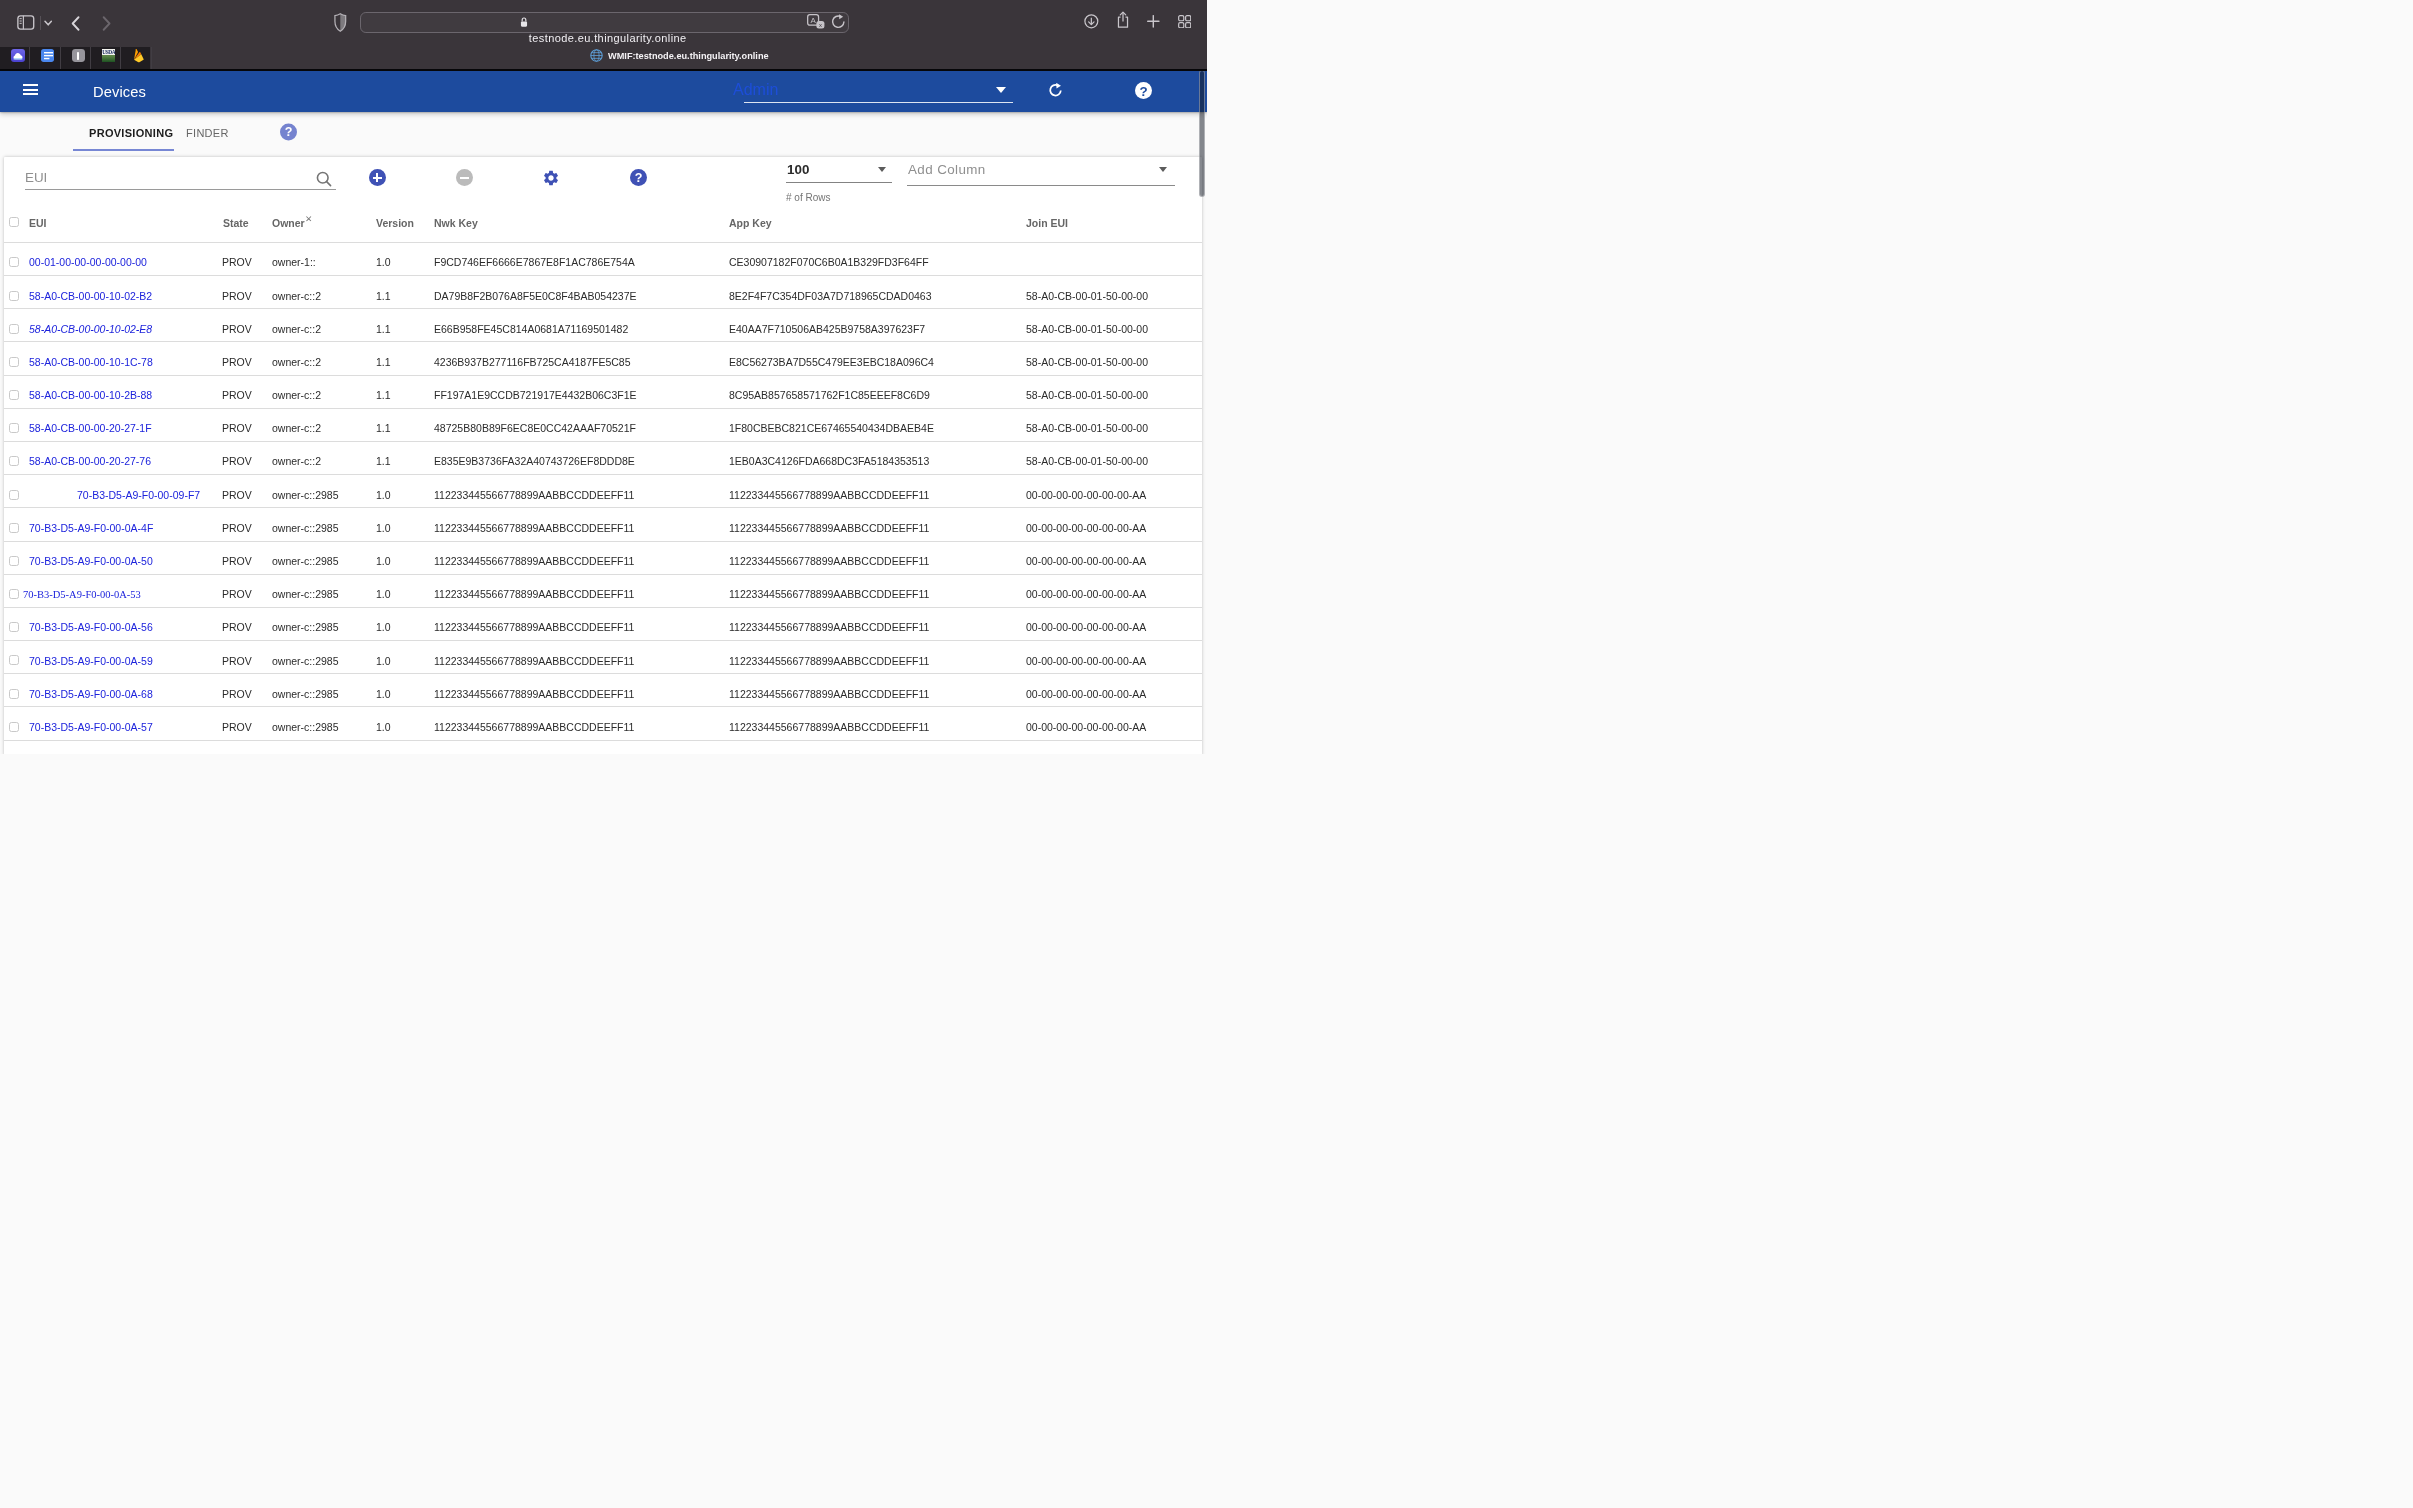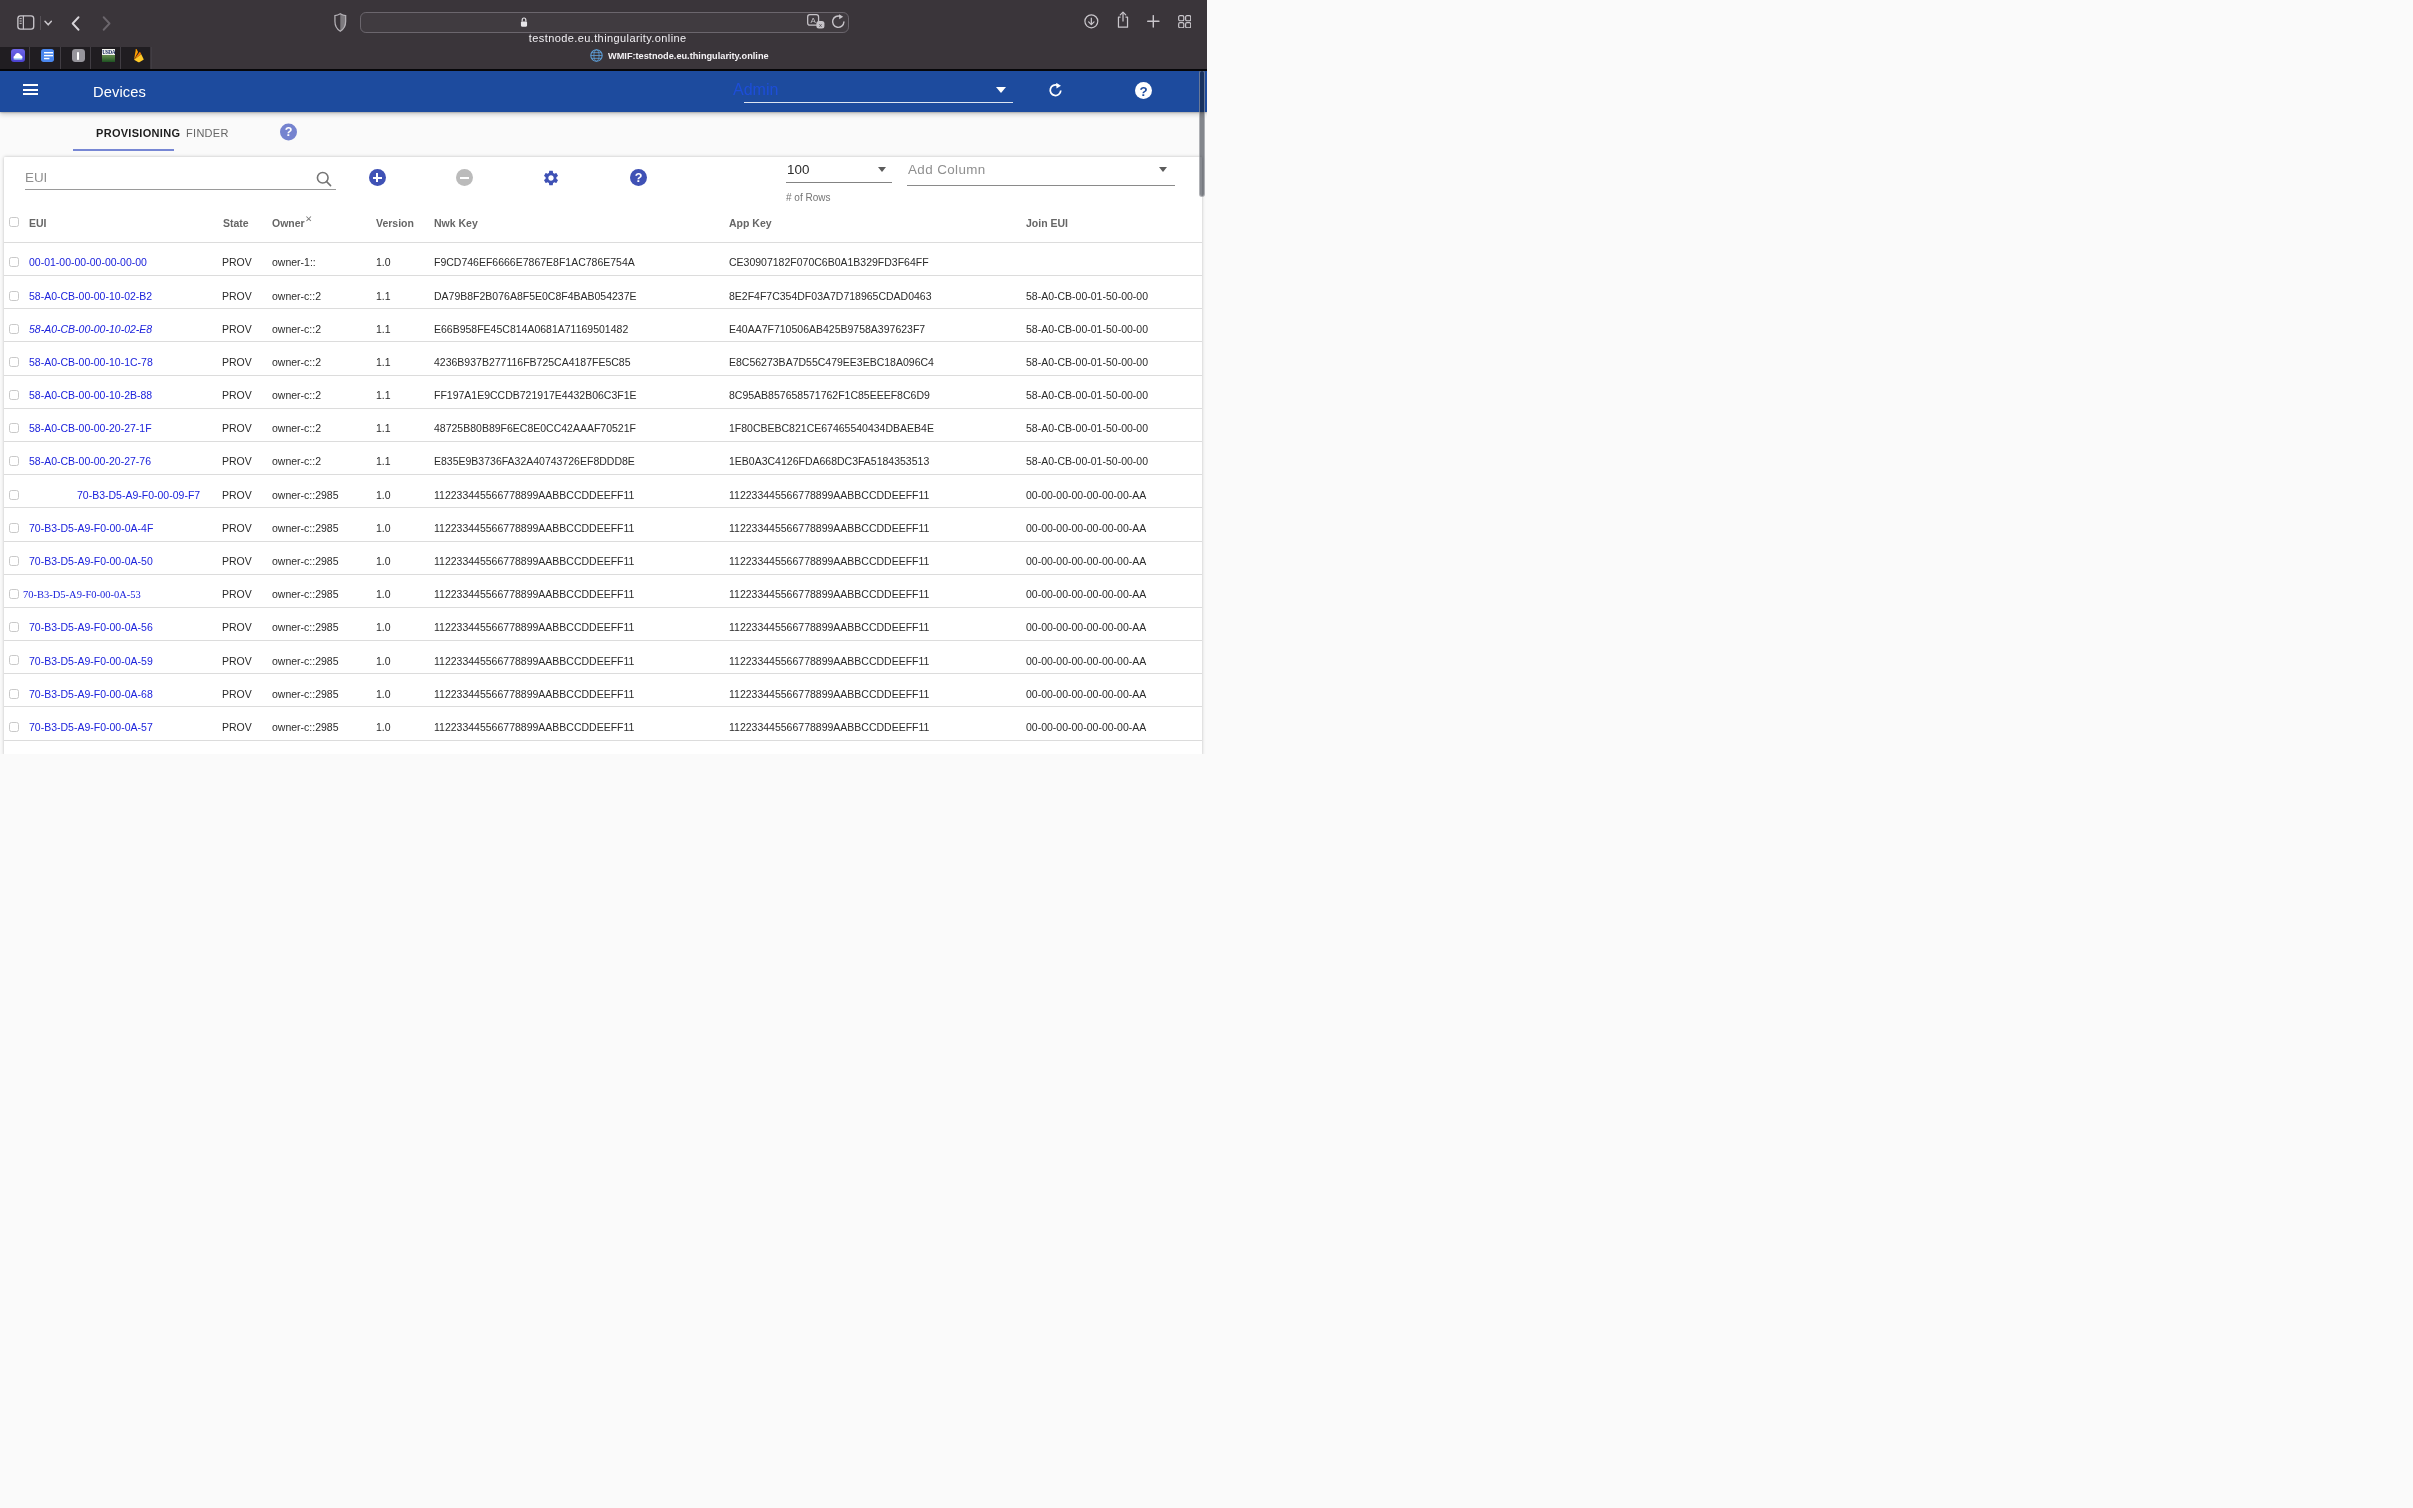--- a/index.html
+++ b/index.html
@@ -139,21 +139,21 @@
 <div class="abs" style="left:733px;top:90px;transform:translateY(-50%);font-size:16px;color:#1d4ed8;">Admin</div>
 <div class="abs" style="left:996px;top:87px;width:0;height:0;border-left:5px solid transparent;border-right:5px solid transparent;border-top:6.7px solid #fff;"></div>
 <div class="abs" style="left:744px;top:102px;width:269px;height:1px;background:rgba(255,255,255,0.85);"></div>
 <svg class="abs" style="left:1048px;top:83px" width="15" height="15" viewBox="0 0 19 19">
 <path d="M16.2 9.5 A6.7 6.7 0 1 1 12.2 3.0" fill="none" stroke="#fff" stroke-width="2.2"></path>
 <polygon points="10.4,-0.3 16.4,3.6 10.8,6.9" fill="#fff"></polygon>
 </svg>
 <div class="abs" style="left:1135px;top:82px;width:17.3px;height:17.3px;border-radius:50%;background:#fff;"></div>
 <div class="abs" style="left:1135px;top:91px;width:17.3px;text-align:center;transform:translateY(-50%);font-size:13.4px;font-weight:700;color:#1d4b9e;">?</div>
 <div class="mtab" style="left:21px;color:#666;font-weight:500;margin-top:40px;">SESSIONS</div>
-<div class="mtab" style="left:96px;color:#1d1d1d;font-weight:700;">PROVISIONING</div>
+<div class="mtab" style="left:89px;color:#1d1d1d;font-weight:700;">PROVISIONING</div>
 <div class="mtab" style="left:186px;color:#666;font-weight:500;">FINDER</div>
 <div id="tabline"></div>
 <div class="abs" style="left:280px;top:132px;width:17px;height:17px;border-radius:50%;background:#7583cf;transform:translateY(-50%);"></div>
 <div class="abs" style="left:280px;top:132px;width:17px;text-align:center;transform:translateY(-50%);font-size:12.6px;font-weight:700;color:#fff;">?</div>
 <div id="card"></div>
 <div class="abs" style="left:25px;top:177px;transform:translateY(-50%);font-size:13.4px;color:#8f8f8f;">EUI</div>
 <div class="abs" style="left:25px;top:189px;width:311px;height:1.1px;background:#9a9a9a;"></div>
 <svg class="abs" style="left:316px;top:171px" width="16" height="16" viewBox="0 0 19 19">
 <circle cx="8" cy="8" r="6.3" fill="none" stroke="#757575" stroke-width="1.9"></circle>
 <line x1="12.6" y1="12.6" x2="17.3" y2="17.3" stroke="#757575" stroke-width="1.9" stroke-linecap="round"></line>
@@ -161,21 +161,21 @@
 <div class="abs" style="left:369px;top:169px;width:17px;height:17px;border-radius:50%;background:#3f51b5;"></div>
 <div class="abs" style="left:373px;top:177px;width:9px;height:1.9px;background:#fff;"></div>
 <div class="abs" style="left:376px;top:173px;width:1.9px;height:9px;background:#fff;"></div>
 <div class="abs" style="left:456px;top:169px;width:17px;height:17px;border-radius:50%;background:#bbbbbb;"></div>
 <div class="abs" style="left:460px;top:177px;width:9px;height:1.9px;background:#fff;"></div>
 <svg class="abs" style="left:542px;top:169px" width="18" height="18" viewBox="0 0 24 24">
 <path fill="#3f51b5" d="M19.14 12.94c.04-.3.06-.61.06-.94 0-.32-.02-.64-.07-.94l2.03-1.58c.18-.14.23-.41.12-.61l-1.92-3.32c-.12-.22-.37-.29-.59-.22l-2.39.96c-.5-.38-1.03-.7-1.62-.94l-.36-2.54c-.04-.24-.24-.41-.48-.41h-3.84c-.24 0-.43.17-.47.41l-.36 2.54c-.59.24-1.13.57-1.62.94l-2.39-.96c-.22-.08-.47 0-.59.22L2.74 8.87c-.12.21-.08.47.12.61l2.03 1.58c-.05.3-.09.63-.09.94s.02.64.07.94l-2.03 1.58c-.18.14-.23.41-.12.61l1.92 3.32c.12.22.37.29.59.22l2.39-.96c.5.38 1.03.7 1.62.94l.36 2.54c.05.24.24.41.48.41h3.84c.24 0 .44-.17.47-.41l.36-2.54c.59-.24 1.13-.56 1.62-.94l2.39.96c.22.08.47 0 .59-.22l1.92-3.32c.12-.22.07-.47-.12-.61l-2.01-1.58zM12 15.6c-1.98 0-3.6-1.62-3.6-3.6s1.62-3.6 3.6-3.6 3.6 1.62 3.6 3.6-1.62 3.6-3.6 3.6z"></path>
 </svg>
 <div class="abs" style="left:630px;top:169px;width:17px;height:17px;border-radius:50%;background:#3f51b5;"></div>
 <div class="abs" style="left:630px;top:178px;width:17px;text-align:center;transform:translateY(-50%);font-size:12.6px;font-weight:700;color:#fff;">?</div>
-<div class="abs" style="left:787px;top:169px;transform:translateY(-50%);font-size:13.4px;color:#2b2b2b;">100</div>
+<div class="abs" style="left:787px;top:169px;transform:translateY(-50%);font-size:13.4px;color:#2b2b2b;font-weight:bold;">100</div>
 <div class="selarr" style="left:878px;top:167px;"></div>
 <div class="abs" style="left:786px;top:182px;width:106px;height:1.1px;background:#838383;"></div>
 <div class="abs" style="left:786px;top:197px;transform:translateY(-50%);font-size:10px;color:#757575;">#&nbsp;of&nbsp;Rows</div>
 <div class="abs" style="left:908px;top:169px;transform:translateY(-50%);font-size:13.4px;letter-spacing:0.4px;color:#8f8f8f;text-align:center;">Add Column</div>
 <div class="selarr" style="left:1159px;top:167px;"></div>
 <div class="abs" style="left:907px;top:185px;width:268px;height:1.1px;background:#8a8a8a;"></div>
 <div class="cbox" style="top:217px;"></div>
 <div class="hdr" style="left:29px;top:223px;transform:translateY(-50%);">EUI</div>
 <div class="hdr" style="left:223px;top:223px;transform:translateY(-50%);">State</div>
 <div class="hdr" style="left:272px;top:223px;transform:translateY(-50%);">Owner</div>

